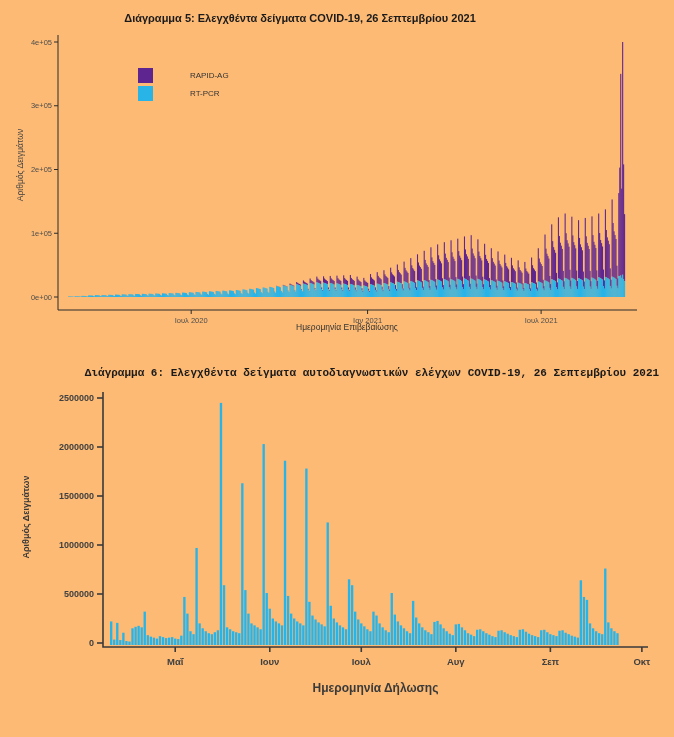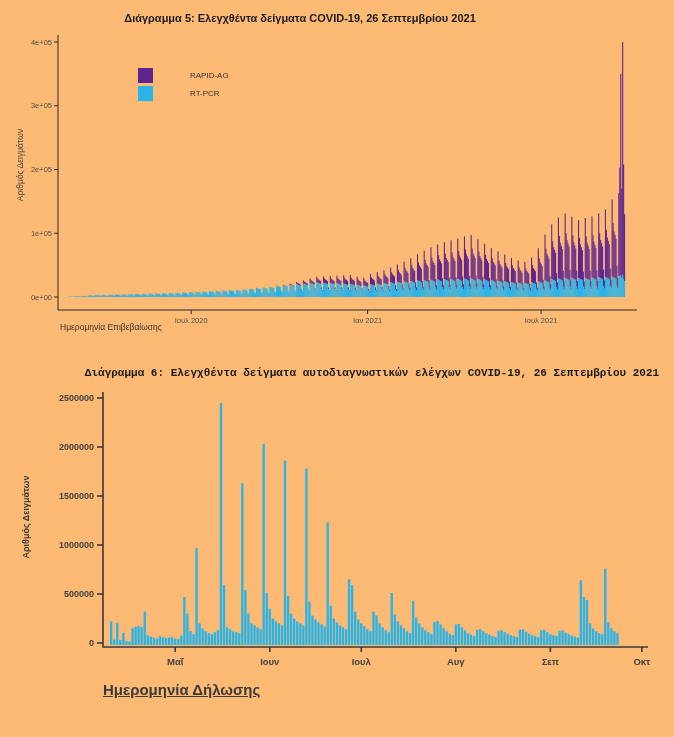--- a/index.html
+++ b/index.html
@@ -1,25 +1,25 @@
 <!DOCTYPE html>
 <html><head>
 <meta charset="utf-8">
 <style>
   html,body{margin:0;padding:0;background:#ffffff;}
   #page{position:relative;width:674px;height:737px;background:#fdba74;overflow:hidden;
         font-family:"Liberation Sans", sans-serif;}
   .chart-title{position:absolute;font-size:11px;font-weight:bold;color:#1a1a1a;text-align:center;}
-  .axis-title-x{position:absolute;color:#333333;}
+  .axis-title-x{position:absolute;text-align:center;color:#333333;}
   .axis-title-y{position:absolute;white-space:nowrap;color:#444444;}
   #c1-title{top:12px;left:0;width:600px;}
   #c1-xlab{top:322px;left:60px;width:574px;font-size:8.5px;}
   #c1-ylab{left:20px;top:165px;transform:translate(-50%,-50%) rotate(-90deg);font-size:8.5px;}
   #c2-title{top:367px;left:70px;width:604px;font-family:Liberation Mono, monospace;}
-  #c2-xlab{top:681px;left:103px;width:545px;font-size:15px;font-weight:600;color:#3a3a3a;text-decoration:underline;}
+  #c2-xlab{top:681px;left:103px;width:545px;font-size:12px;font-weight:600;color:#3a3a3a;}
   #c2-ylab{left:26px;top:517px;transform:translate(-50%,-50%) rotate(-90deg);
            font-size:9px;font-weight:600;color:#3a3a3a;}
   #c1-legend{position:absolute;left:138px;top:68px;}
   .legend-row{display:flex;align-items:center;margin-bottom:3px;gap:30px;}
   .legend-swatch{width:15px;height:15px;display:inline-block;}
   .legend-label{margin-left:7px;font-size:8px;color:#333333;}
   svg{position:absolute;left:0;display:block;}
   #c1-svg{top:0;}
   #c2-svg{top:345px;}
 </style>

